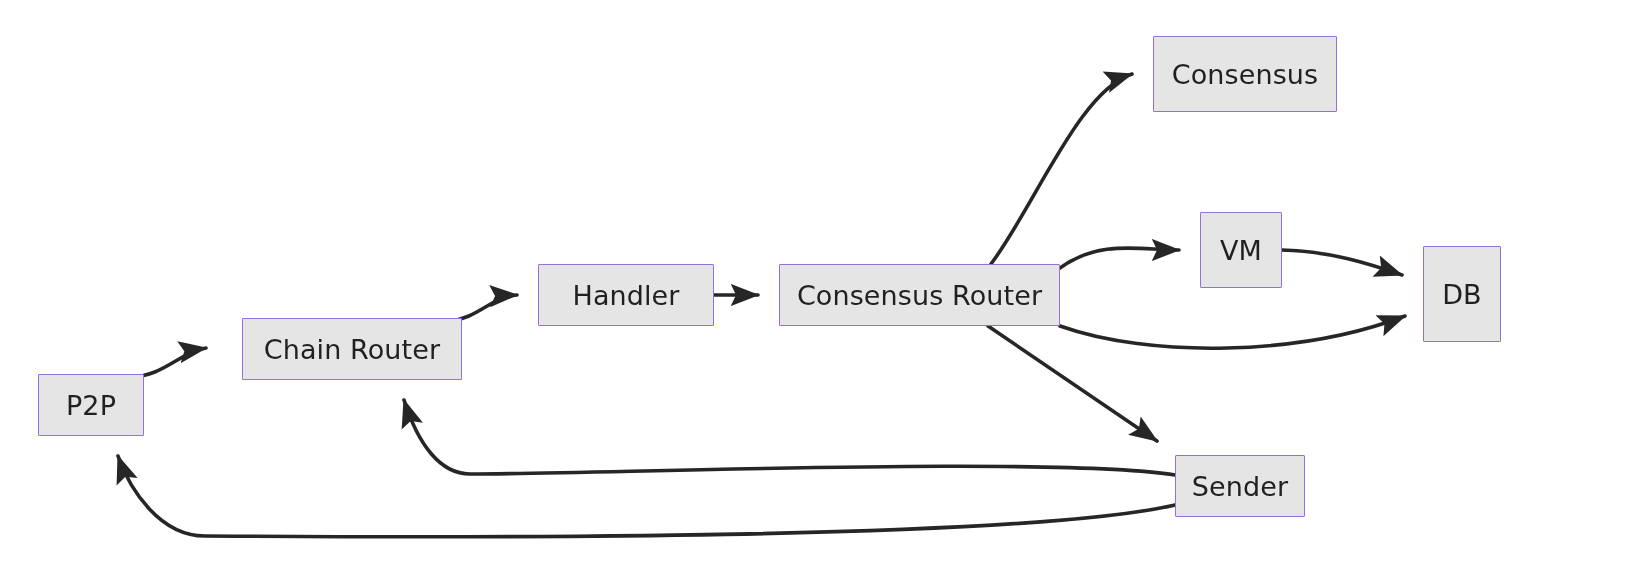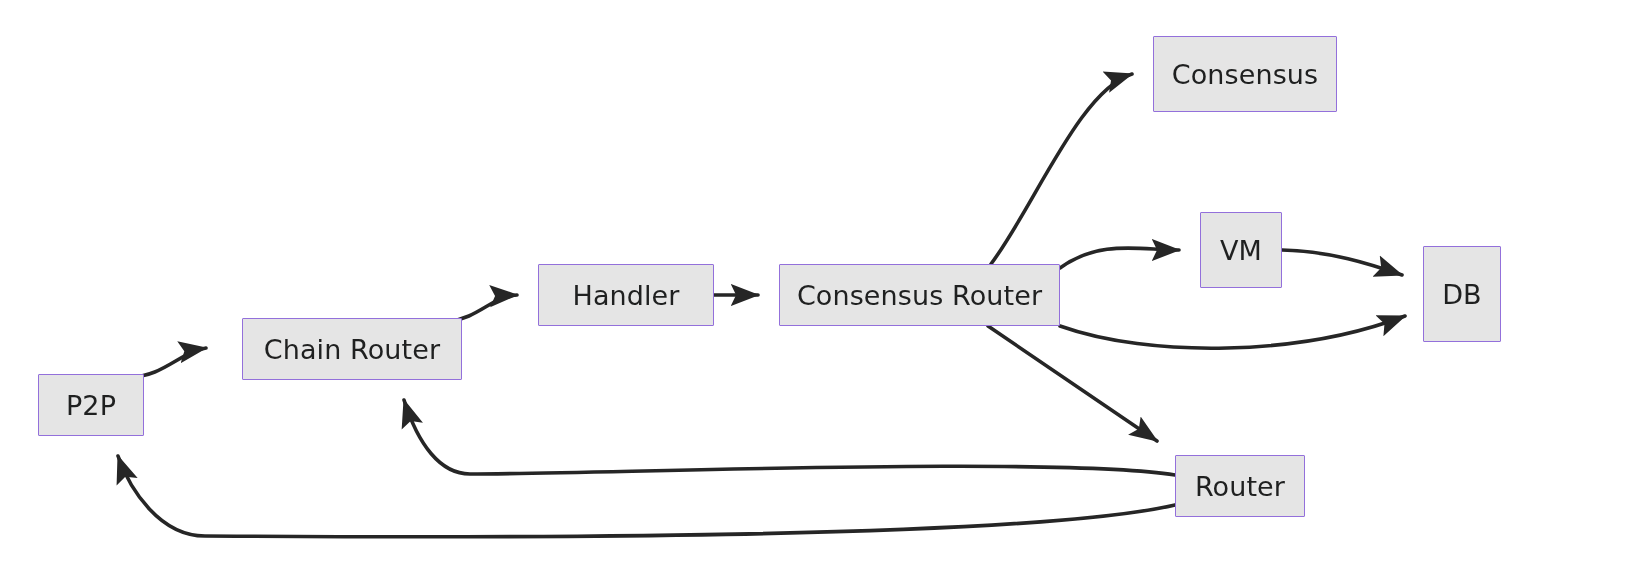--- a/index.html
+++ b/index.html
@@ -106,16 +106,16 @@
 
   <div class="node" style="left:1200px; top:212px; width:82px; height:76px;align-items:center;">
     <span class="node-label">VM</span>
   </div>
 
   <div class="node" style="left:1423px; top:246px; width:78px; height:96px;">
     <span class="node-label">DB</span>
   </div>
 
   <div class="node" style="left:1175px; top:455px; width:130px; height:62px;">
-    <span class="node-label">Router</span>
+    <span class="node-label">Sender</span>
   </div>
 
 </div>
 
 </body></html>

